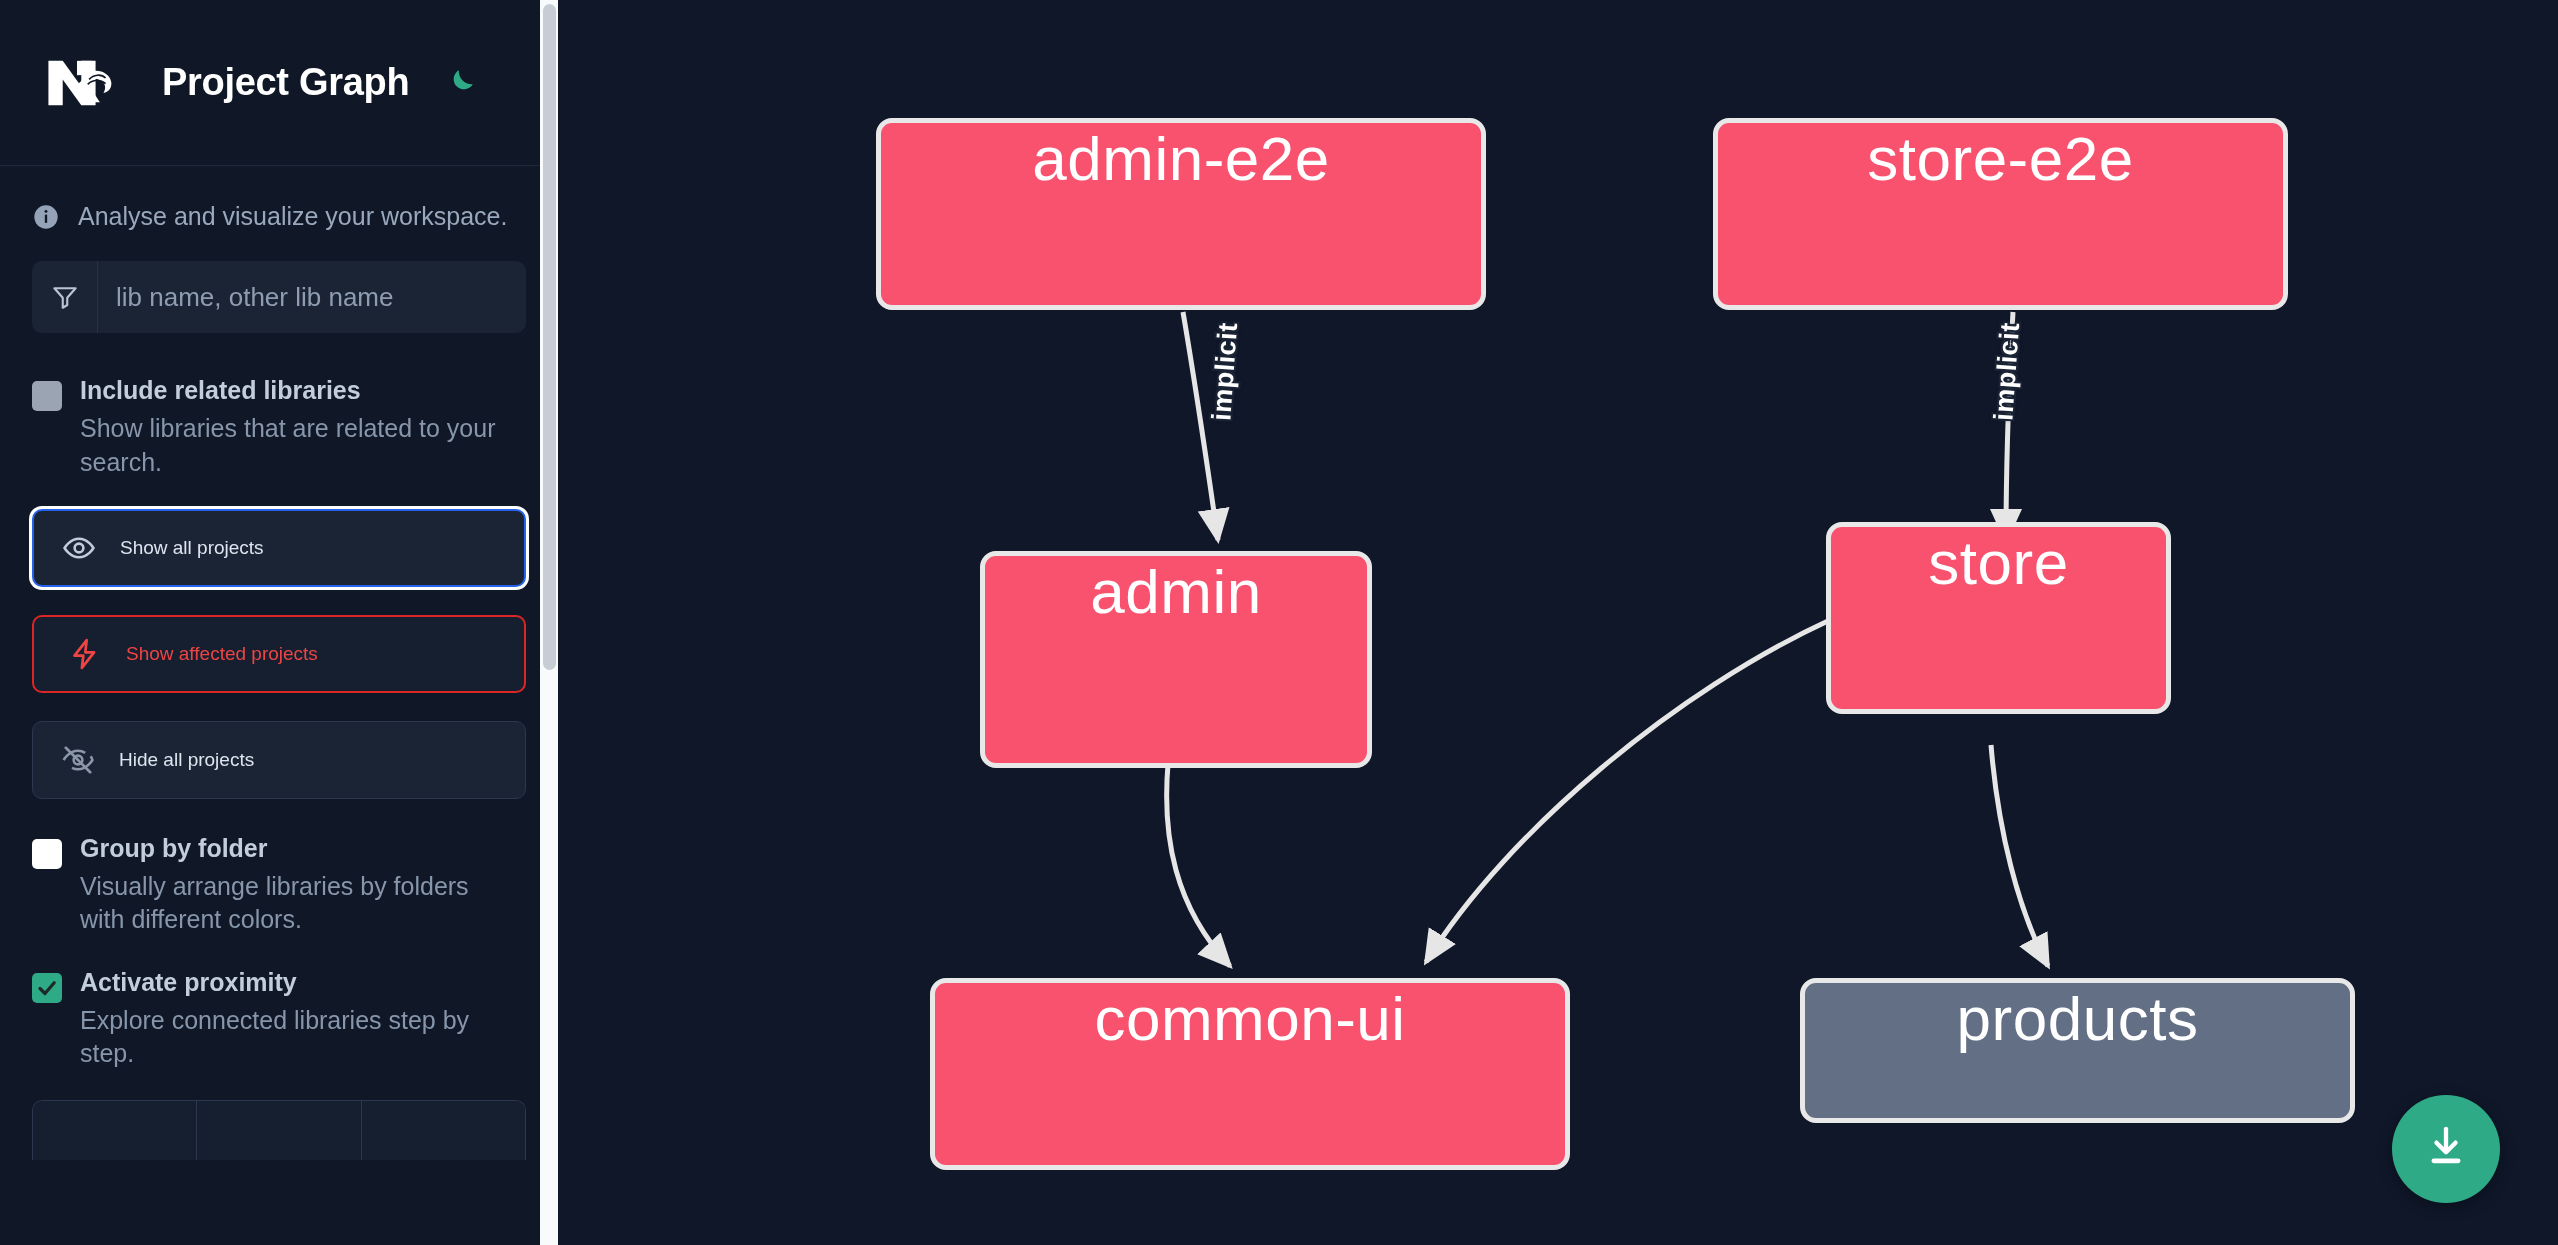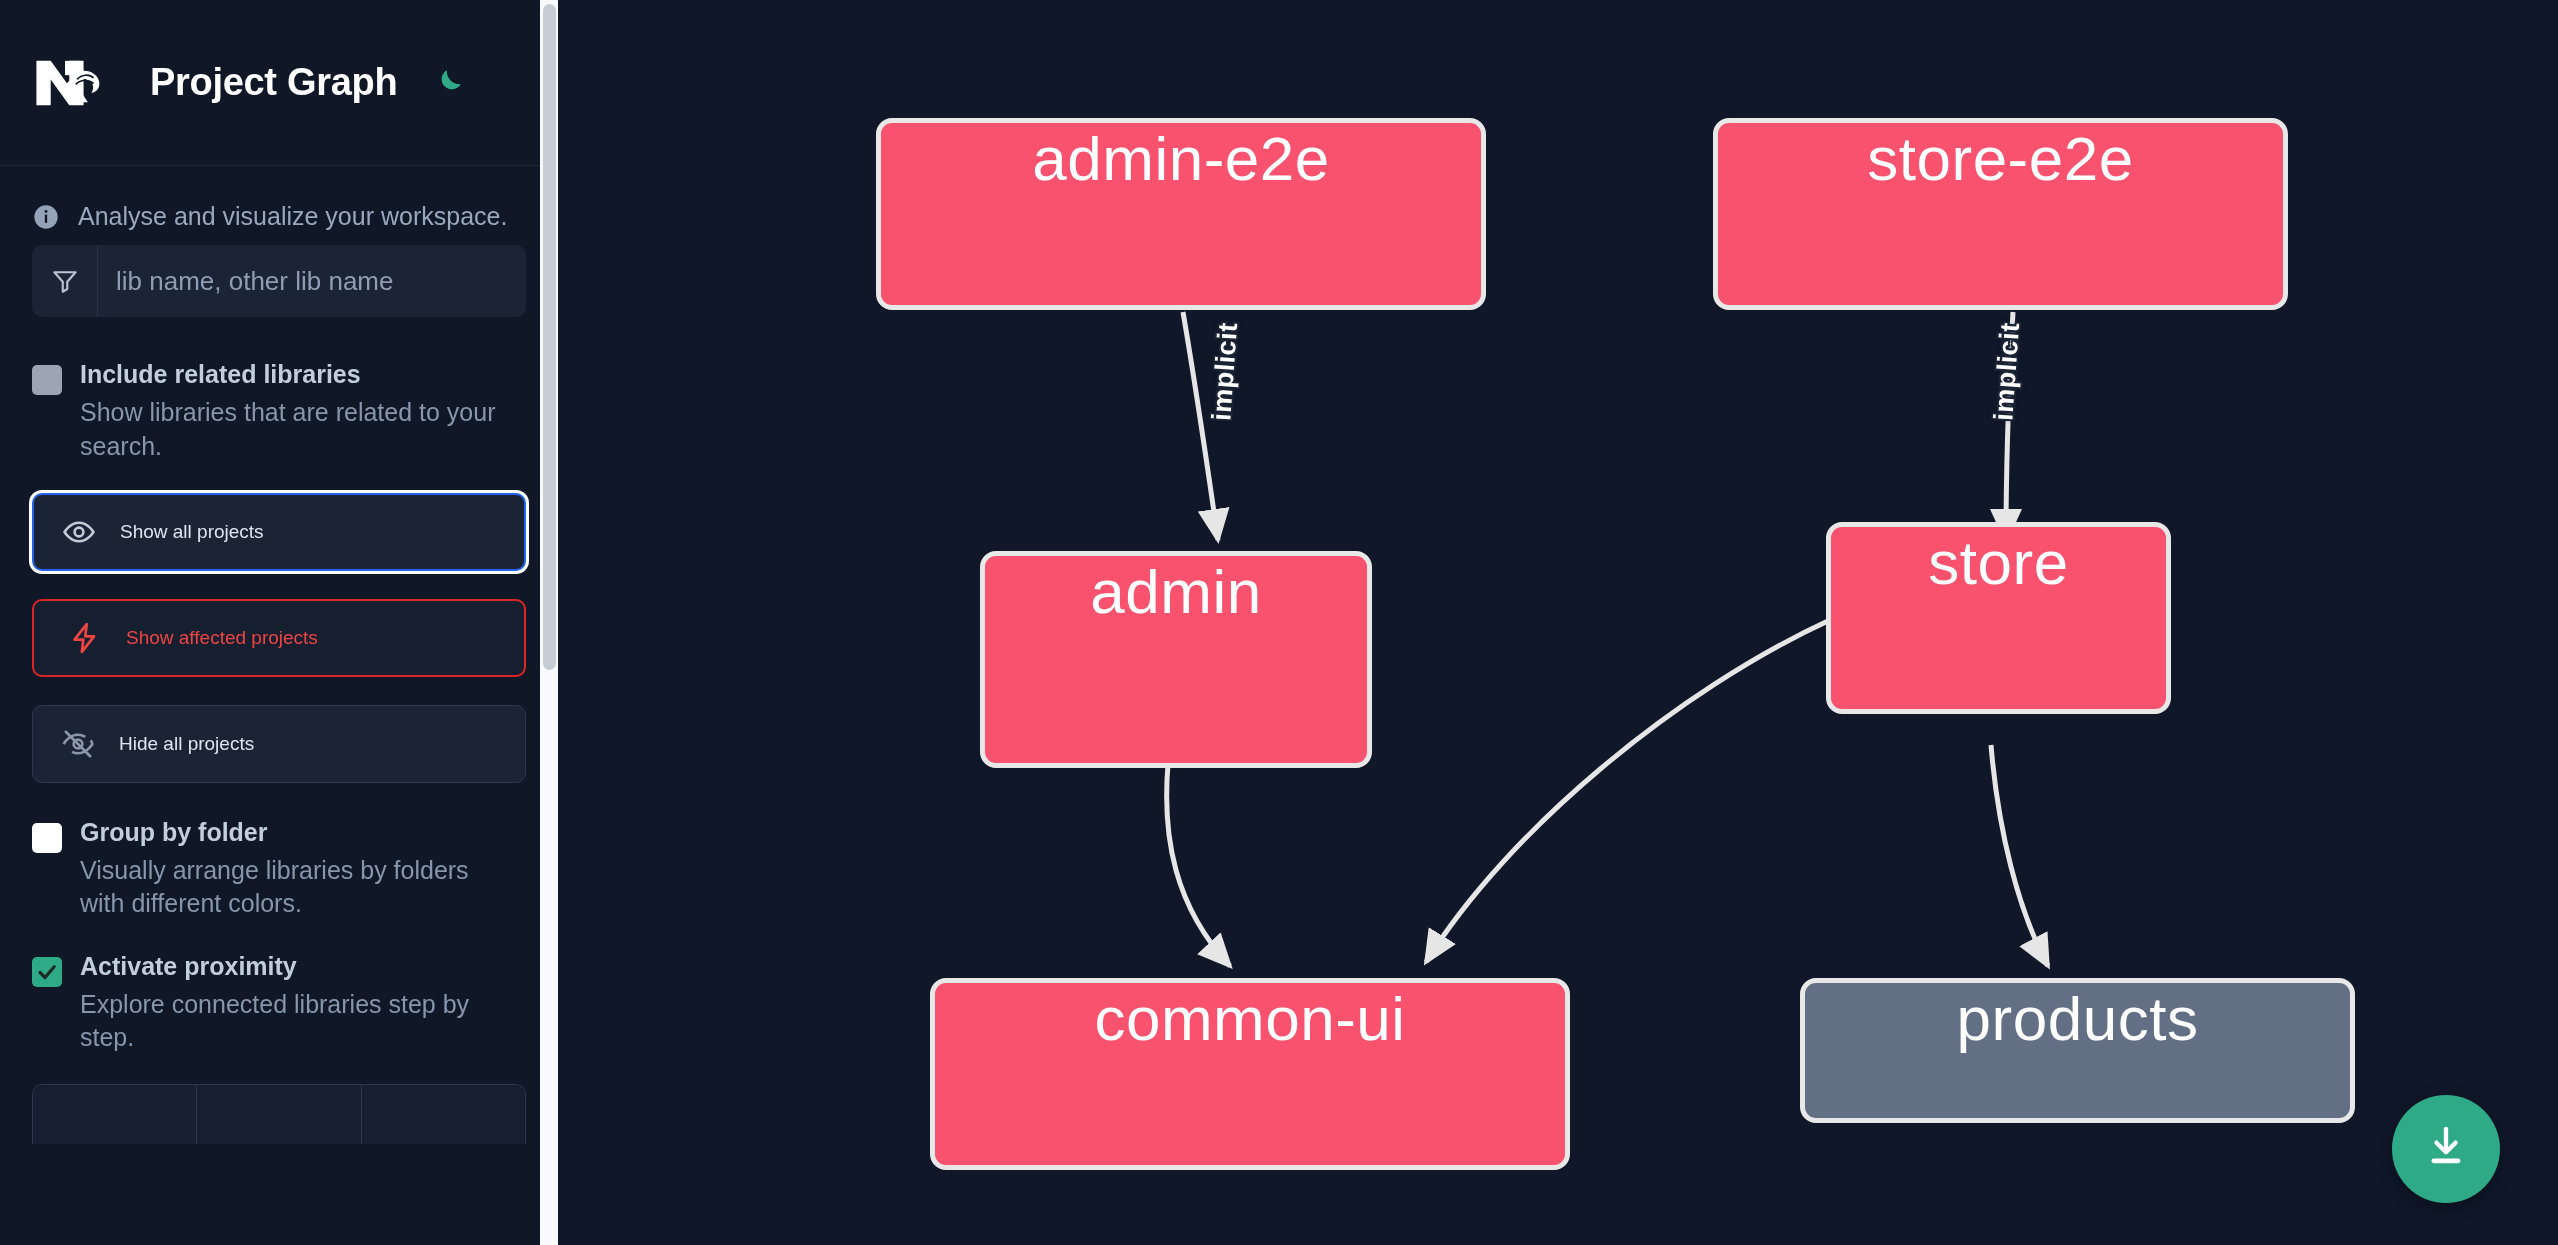--- a/index.html
+++ b/index.html
@@ -23,21 +23,21 @@
     width: 558px;
     height: 1245px;
     background: #101827;
     flex: 0 0 558px;
     overflow: hidden;
   }
   .sidebar-header {
     height: 166px;
     display: flex;
     align-items: center;
-    padding-left: 32px;
+    padding-left: 44px;
     border-bottom: 1.5px solid #1d283a;
   }
   .nx-logo {
     width: 86px; height: 50px;
     flex: 0 0 86px;
     margin-right: 32px;
   }
   .app-title {
     font-size: 38px;
     font-weight: 700;
@@ -48,21 +48,21 @@
   .theme-toggle {
     margin-left: 30px;
     width: 42px; height: 42px;
     display: flex; align-items: center; justify-content: center;
     cursor: pointer;
   }
 
   .info-row {
     display: flex;
     align-items: center;
-    padding: 36px 32px 14px 32px;
+    padding: 36px 32px 30px 32px;
     gap: 18px;
   }
   .info-icon { flex: 0 0 28px; width: 28px; height: 28px; }
   .info-text {
     font-size: 25px;
     color: #9aa8bd;
     white-space: nowrap;
   }
 
   .sidebar-body { padding: 0 32px; }

